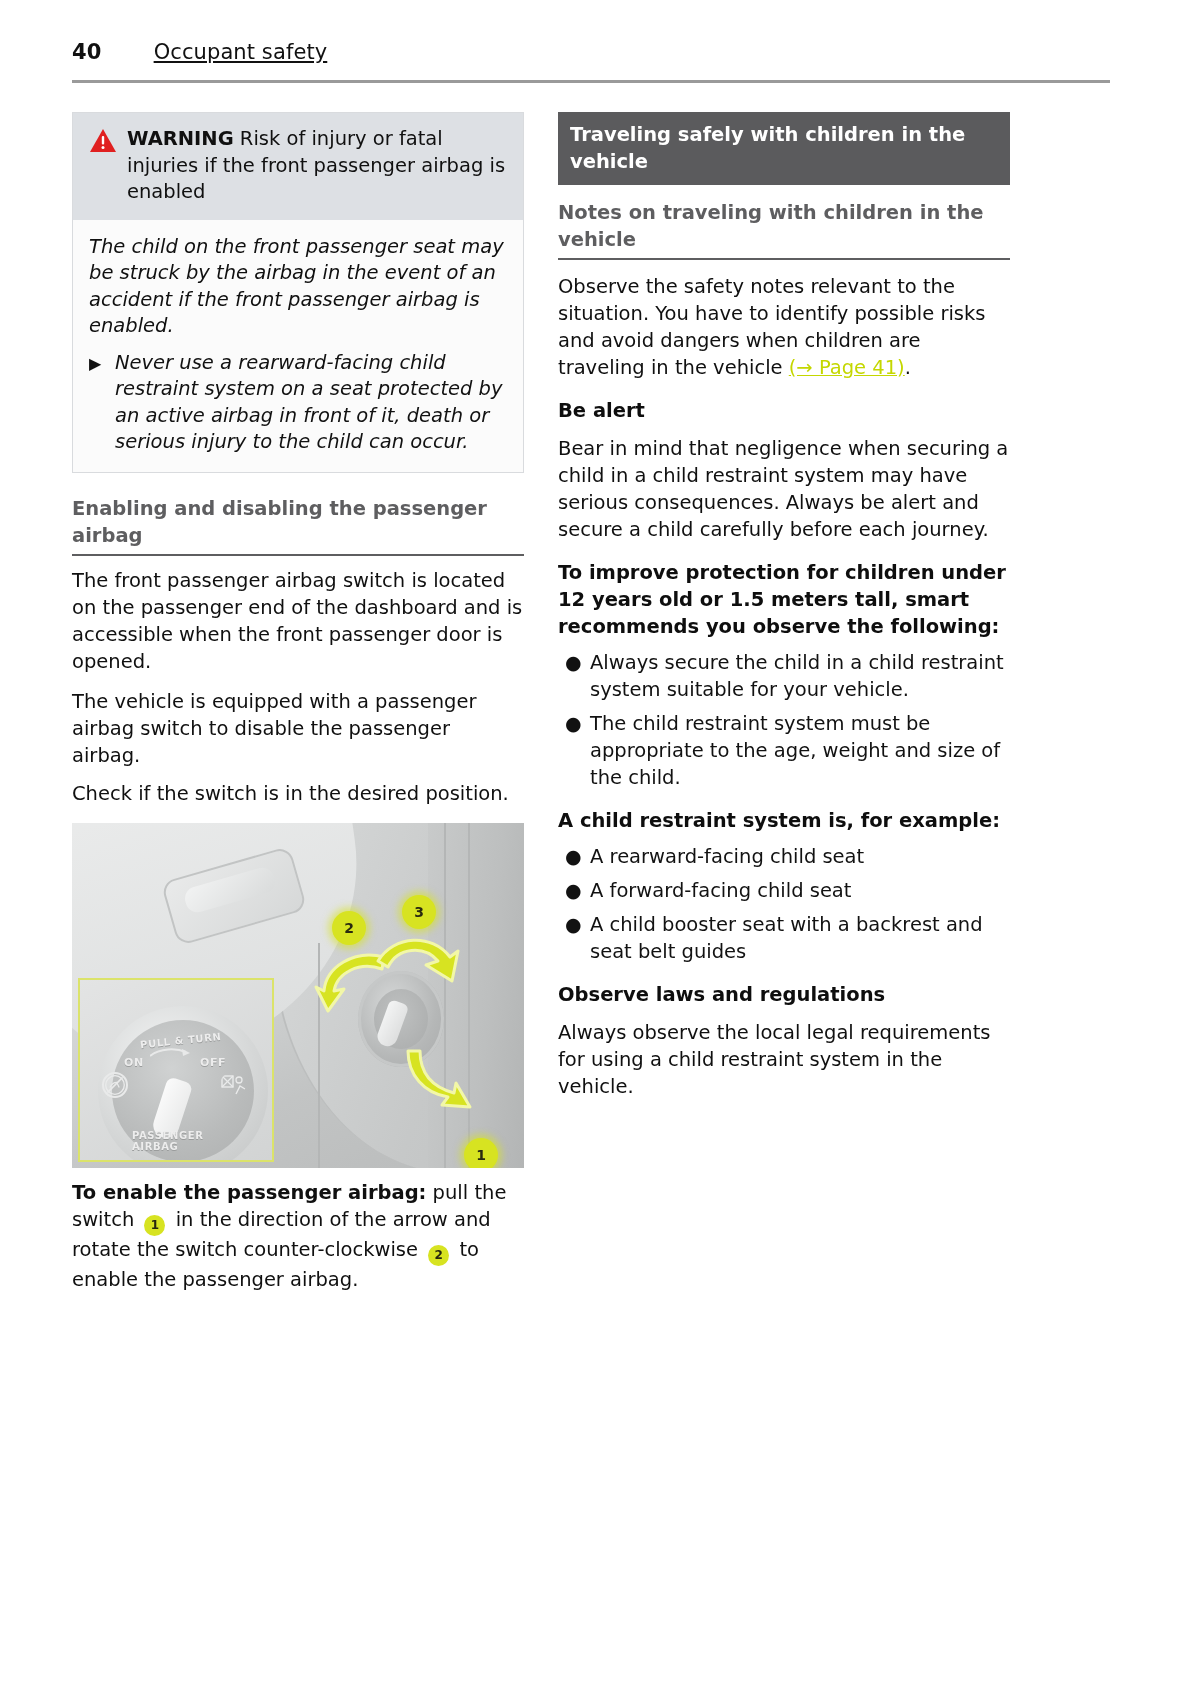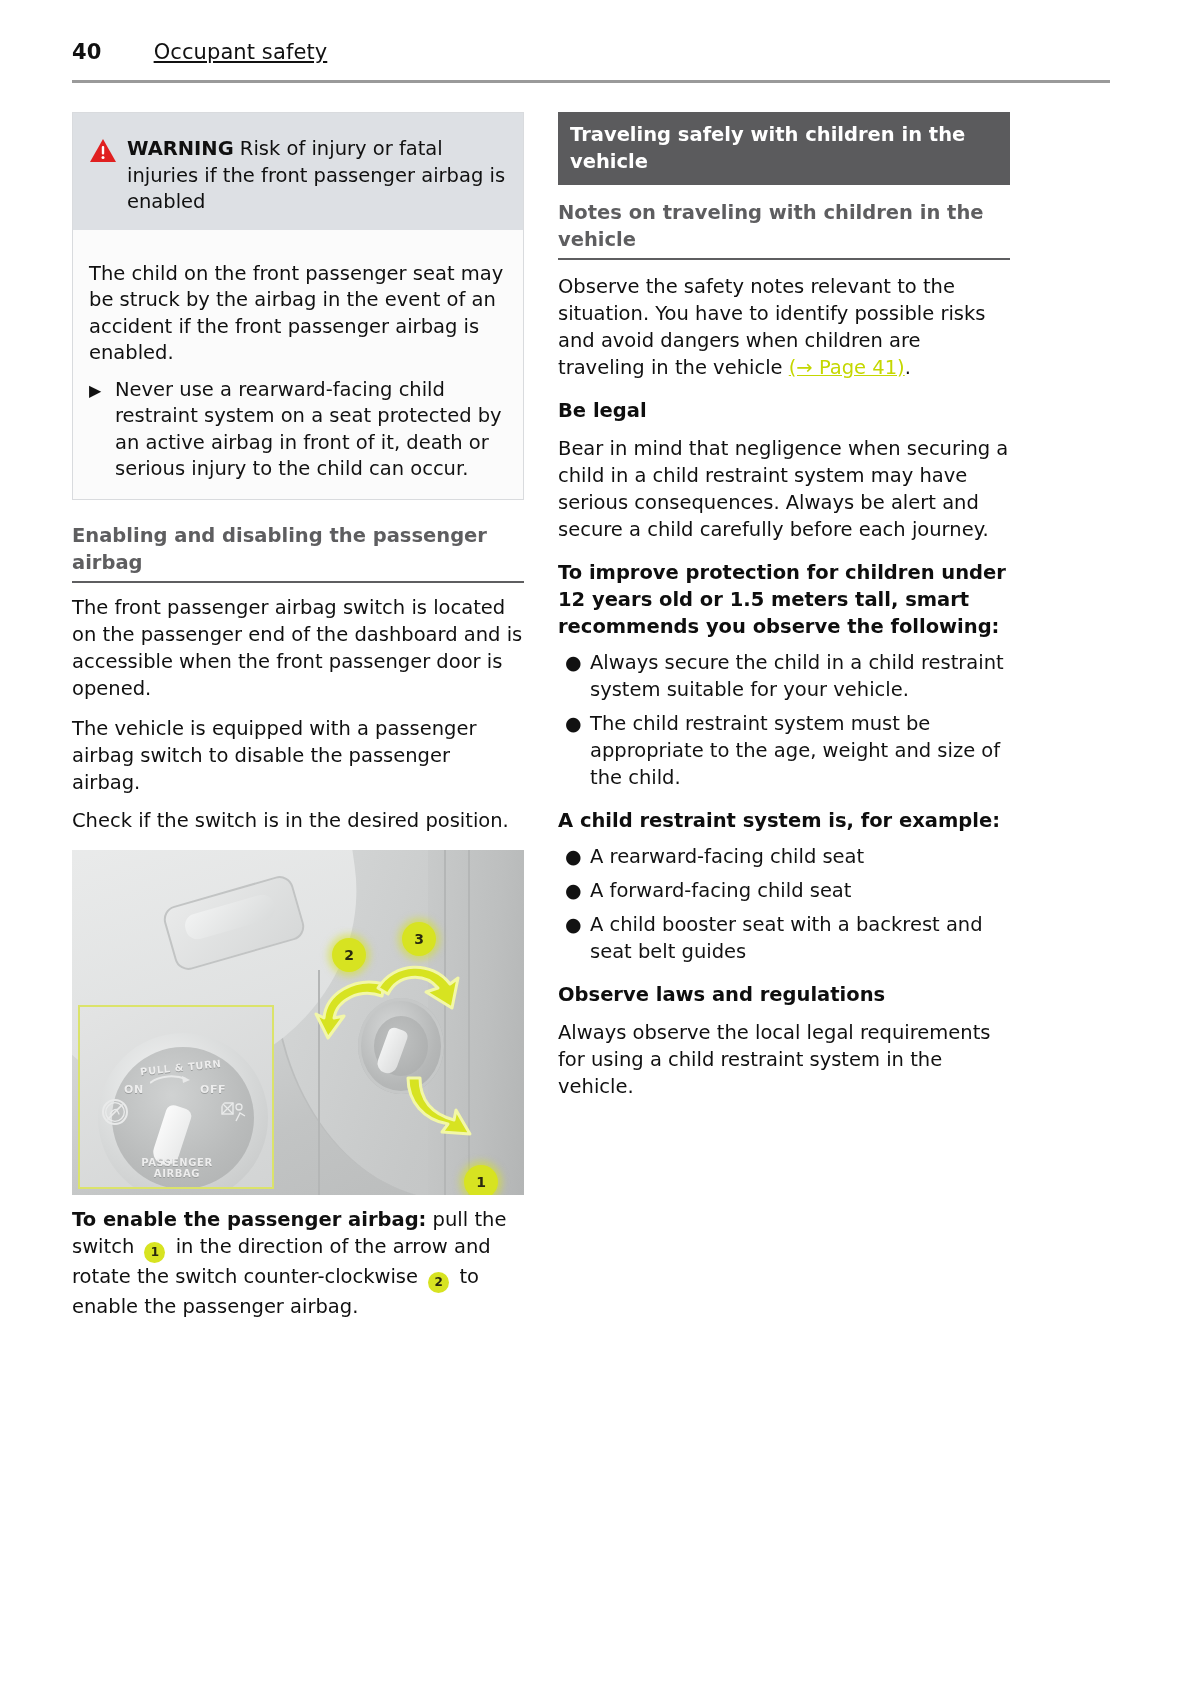--- a/index.html
+++ b/index.html
@@ -65,39 +65,40 @@
   .col-right { left: 558px; }
 
   
   .warning-box {
     border: 1px solid #d9dbde;
     background: #fbfbfb;
     margin-bottom: 22px;
   }
   .warning-head {
     background: #dde0e4;
-    padding: 23px 16px 14px 16px;
+    padding: 13px 16px 14px 16px;
     display: flex;
     align-items: flex-start;
   }
   .warn-tri {
     flex: 0 0 auto;
     width: 28px;
     height: 25px;
     margin-top: 2px;
     margin-right: 10px;
   }
   .warning-head-text {
     font-size: 19.5px;
     line-height: 26.5px;
     color: #101010;
   }
   .warning-head-text b { font-weight: bold; }
   .warning-body {
-    padding: 31px 16px 16px 16px;
+    padding: 14px 16px 16px 16px;
+    font-style: italic;
   }
   .warning-body p {
     margin: 0 0 6px 0;
     font-size: 19.5px;
     line-height: 26.5px;
     color: #101010;
   }
   .warn-item {
     display: flex;
     margin-top: 10px;
@@ -297,21 +298,21 @@
     position: absolute;
     color: #ededed;
     font-size: 9px;
     font-weight: bold;
     letter-spacing: .6px;
     text-shadow: 0 1px 0 #9a9c9c;
   }
   .t-pullturn { left: 60px; top: 55px; transform: rotate(-6deg); font-size: 10px;}
   .t-on  { left: 44px; top: 76px; font-size: 11px; }
   .t-off { left: 120px; top: 76px; font-size: 11px; }
-  .t-pass { left: 52px; top: 150px; font-size: 10px; text-align:center; width: 90px;}
+  .t-pass { left: 52px; top: 150px; font-size: 10px; text-align:left; width: 90px;}
   .arrow-dial {
     position: absolute;
     left: 70px; top: 68px;
     width: 40px; height: 10px;
   }
   .pictogram {
     position: absolute;
     width: 26px; height: 26px;
     border-radius: 50%;
   }
@@ -456,21 +457,21 @@
   </div>
 
   <div class="col col-right">
 
     <h2 class="chapter-bar">Traveling safely with children in the vehicle</h2>
 
     <h3 class="sub-head">Notes on traveling with children in the vehicle</h3>
 
     <p class="body first"><span>Observe the safety notes relevant to the situation. You have to identify possible risks and avoid dangers when children are traveling in the vehicle </span><a class="xref" href="#">(→  Page 41)</a><span>.</span></p>
 
-    <h4 class="bold-head">Be legal</h4>
+    <h4 class="bold-head">Be alert</h4>
     <p class="body">Bear in mind that negligence when securing a child in a child restraint system may have serious consequences. Always be alert and secure a child carefully before each journey.</p>
 
     <h4 class="bold-head">To improve protection for children under 12 years old or 1.5 meters tall, smart recommends you observe the following:</h4>
     <ul class="bullets">
       <li>
         <span class="dot">●</span>
         <span class="txt">Always secure the child in a child restraint system suitable for your vehicle.</span>
       </li>
       <li>
         <span class="dot">●</span>

